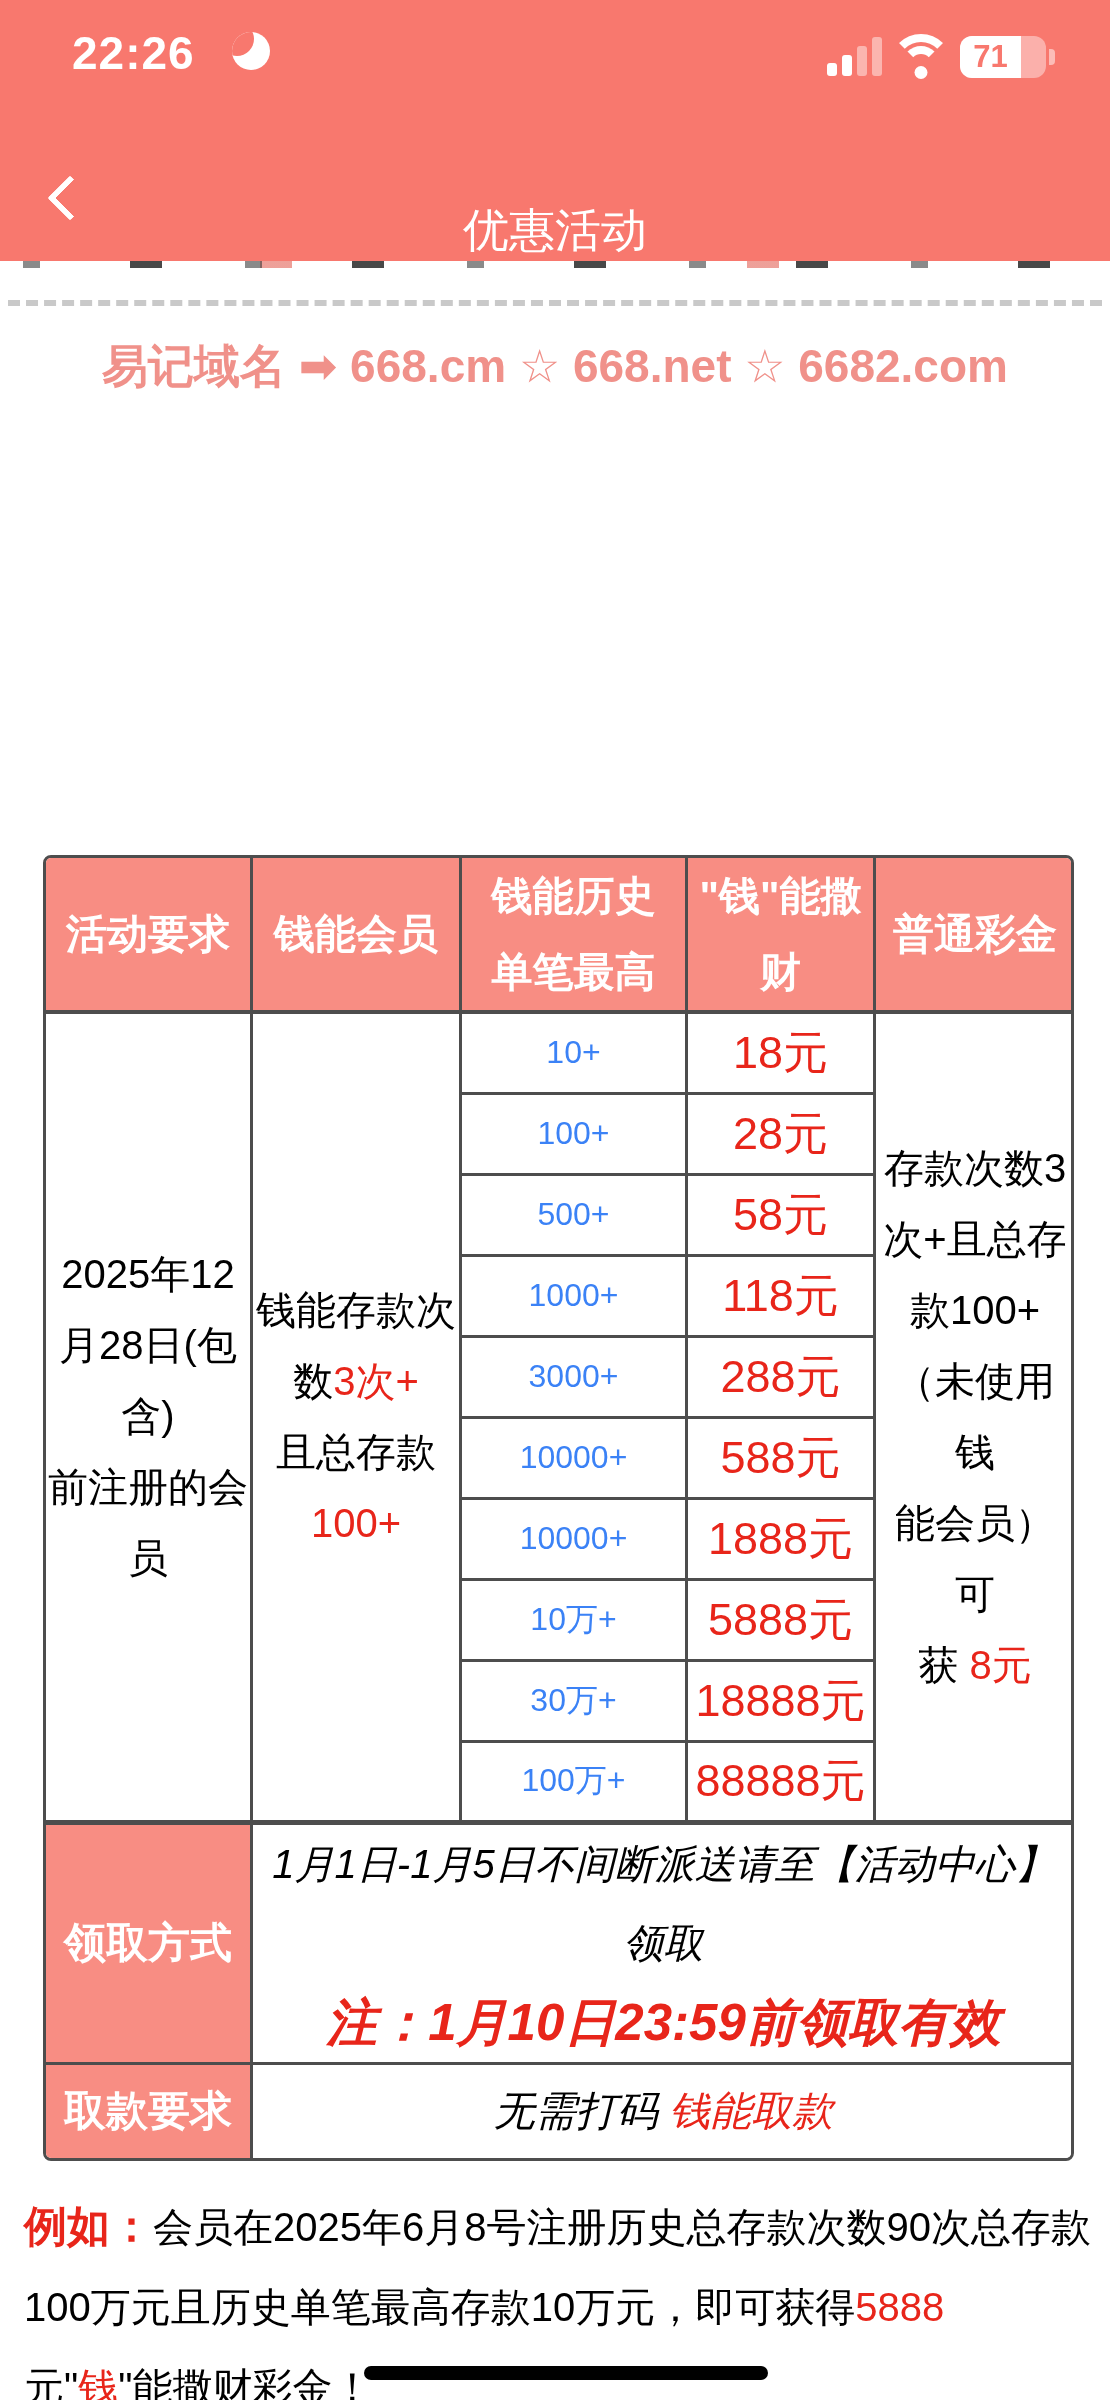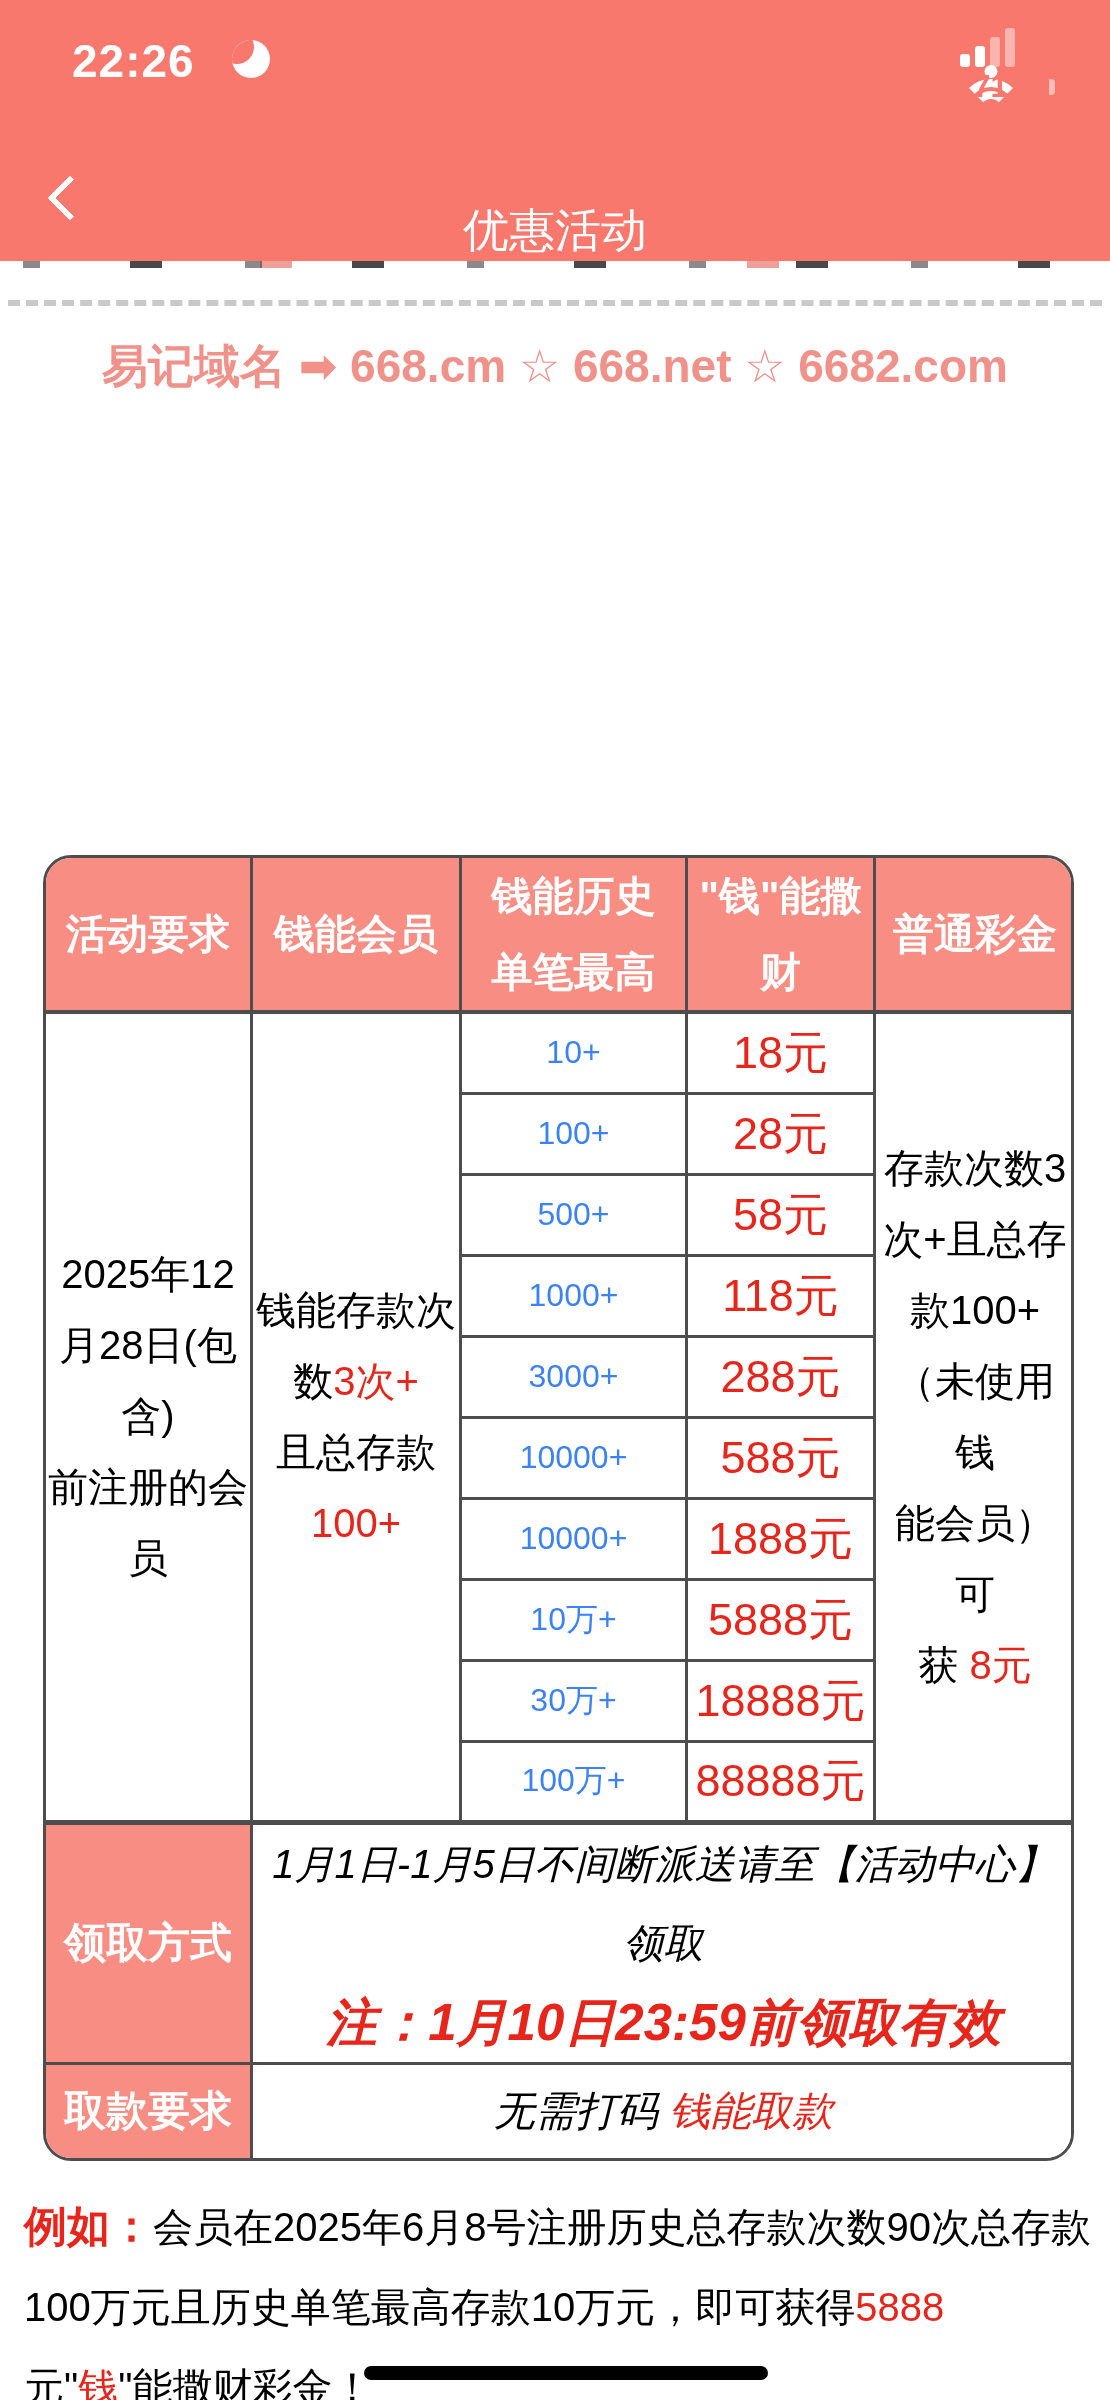--- a/index.html
+++ b/index.html
@@ -13,25 +13,25 @@
   body{font-family:"Liberation Sans","DejaVu Sans",sans-serif;}
   .screen{
     position:relative;width:1110px;height:2400px;background:#ffffff;
     overflow:hidden;margin:0 auto;
   }
   
   .app-header{
     position:absolute;top:0;left:0;width:1110px;height:261px;
     background:var(--salmon);color:#fff;
   }
-  .status-bar{position:absolute;top:28px;left:0;right:0;height:60px;}
+  .status-bar{position:absolute;top:20px;left:0;right:0;height:60px;}
   .sb-time{position:absolute;left:72px;top:6px;font-size:46px;font-weight:bold;letter-spacing:1px;}
   .moon{position:absolute;left:232px;top:12px;width:38px;height:38px;border-radius:50%;background:#fff;overflow:hidden;}
   .moon::after{content:"";position:absolute;width:34px;height:34px;border-radius:50%;background:var(--salmon);left:-12px;top:-10px;}
-  .sb-icons{position:absolute;right:64px;top:0;height:60px;display:flex;align-items:flex-start;gap:8px;flex-direction:column;}
+  .sb-icons{position:absolute;right:64px;top:0;height:60px;display:flex;align-items:flex-end;gap:8px;}
   .signal{display:flex;align-items:flex-end;gap:5px;height:44px;padding-bottom:4px;}
   .signal i{display:block;width:10px;border-radius:3px;background:#fff;}
   .signal i:nth-child(1){height:13px;}
   .signal i:nth-child(2){height:21px;}
   .signal i:nth-child(3){height:30px;opacity:.45;}
   .signal i:nth-child(4){height:39px;opacity:.45;}
   .wifi{position:relative;width:62px;height:46px;}
   .wifi .arc{position:absolute;left:50%;transform:translateX(-50%);border:8px solid transparent;border-top-color:#fff;border-radius:50%;}
   .wifi .a1{width:62px;height:62px;top:0;}
   .wifi .a2{width:38px;height:38px;top:12px;}
@@ -57,21 +57,21 @@
   
   .domain-banner{position:absolute;top:336px;left:0;width:1110px;text-align:center;
     color:#f0918a;font-size:46px;font-weight:bold;}
   
   .promo-heading{position:absolute;top:494px;left:64px;color:#f5776e;font-size:47px;font-weight:bold;}
   .promo-intro{position:absolute;top:557px;left:46px;width:1042px;font-size:40px;line-height:78px;
     color:#000;text-indent:86px;text-align:justify;}
   .red{color:var(--red);}
   
   .table-wrap{position:absolute;top:855px;left:43px;width:1031px;border:3px solid var(--border);
-    border-radius:28px;overflow:hidden;background:#fff;}
+    border-radius:8px;overflow:hidden;background:#fff;}
   table{border-collapse:collapse;table-layout:fixed;width:1031px;margin:-3px;}
   th,td{border:3px solid var(--border);text-align:center;vertical-align:middle;background:#fff;}
   thead th{background:var(--cell-pink);color:#fff;font-weight:bold;font-size:41px;height:152px;
     line-height:76px;border-bottom-width:4px;}
   td.amt{font-size:32px;color:#3b82f6;height:81px;}
   td.bonus{font-size:45px;color:var(--red);height:81px;}
   td.merge{font-size:40px;color:#000;line-height:71px;}
   th.side-th{background:var(--cell-pink);color:#fff;font-weight:bold;font-size:42px;}
   tr.claim-row th,tr.claim-row td{border-top-width:5px;height:150px;}
   td.claim-cell{font-size:40px;color:#000;line-height:79px;font-style:italic;}

